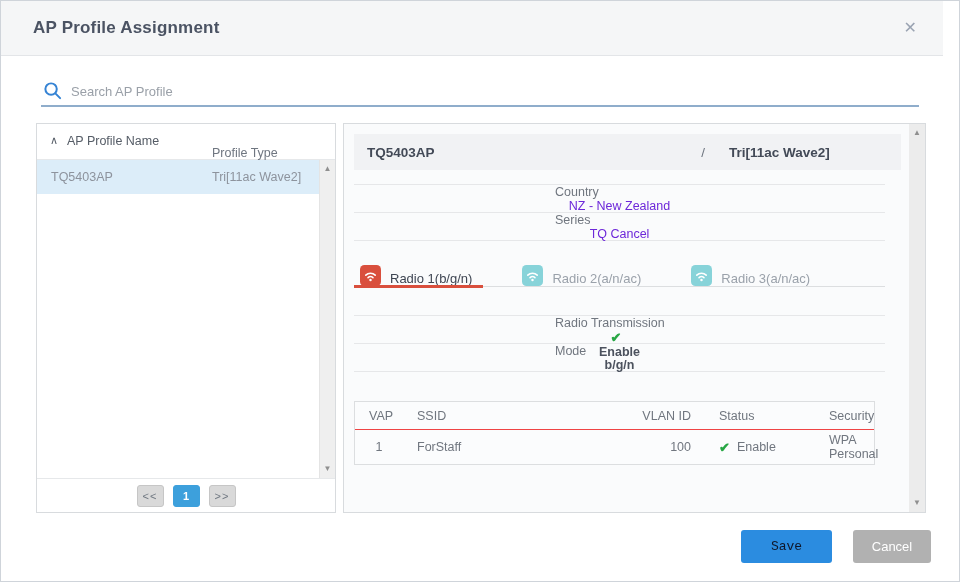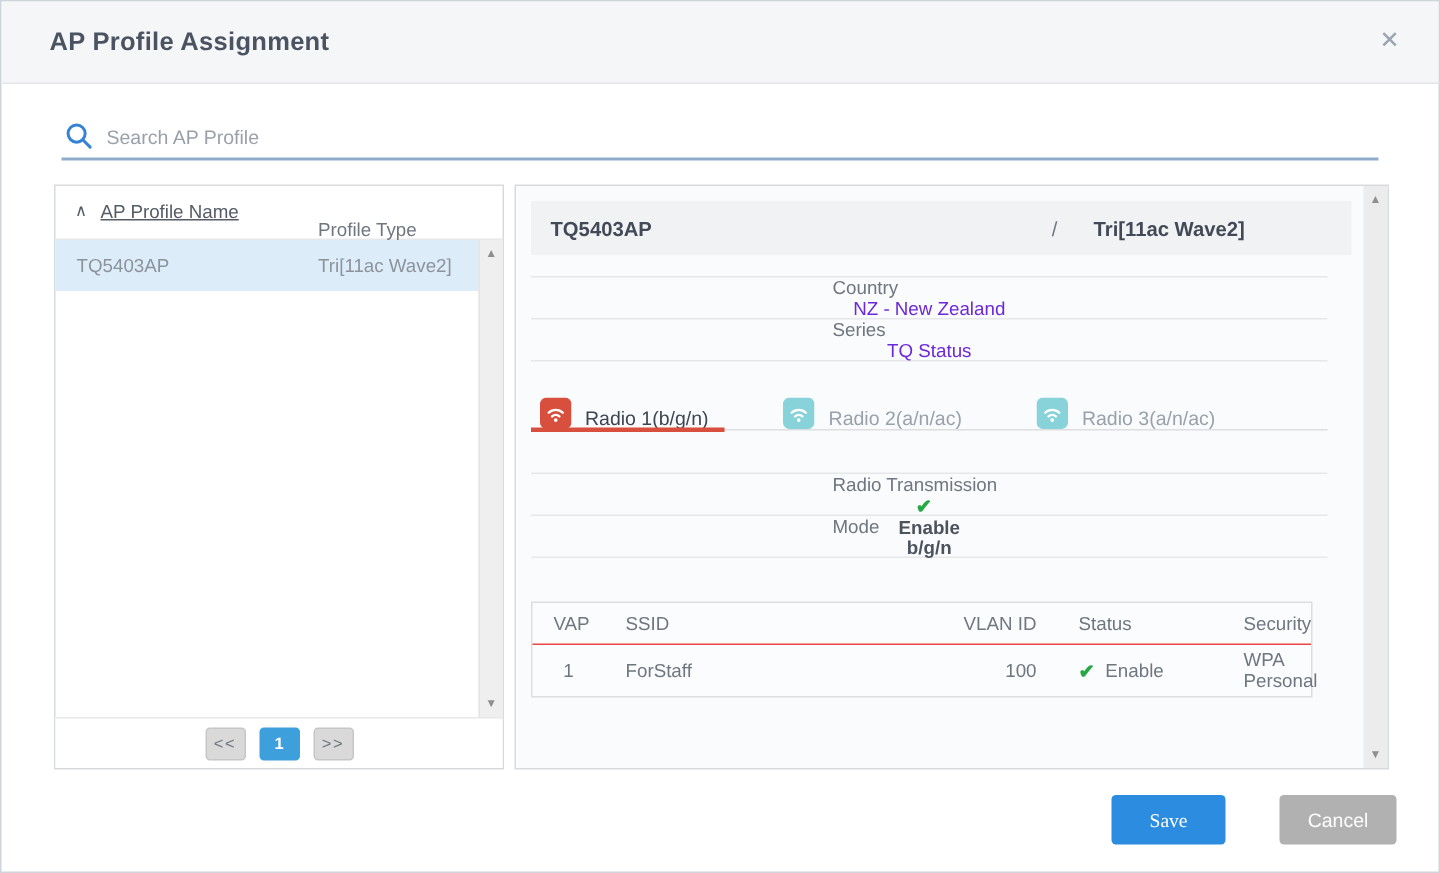--- a/index.html
+++ b/index.html
@@ -6,21 +6,21 @@
   html,body { background:#e9e9e9; }
   body { font-family:"Liberation Sans", sans-serif; }
 
   .dialog {
     position:relative; width:960px; height:582px; background:#fff;
     border:1px solid #cfd4da; overflow:hidden;
   }
 
   
   .dlg-header {
-    position:absolute; top:0; left:0; right:0; height:55px;
+    position:absolute; top:0; left:0; right:16px; height:55px;
     background:#f5f6f7; border-bottom:1px solid #e3e5e8;
   }
   .dlg-title {
     position:absolute; left:32px; top:17px; font-size:17px; font-weight:bold;
     color:#4b5363; letter-spacing:.2px;
   }
   .close-btn {
     position:absolute; right:26px; top:17px; font-size:16px; color:#9aa3b2;
     cursor:pointer; line-height:20px;
   }
@@ -43,21 +43,21 @@
     position:absolute; left:35px; top:122px; width:300px; height:390px;
     border:1px solid #d8dbde; background:#fff;
   }
   .list-header {
     position:absolute; top:0; left:0; right:0; height:36px;
     border-bottom:1px solid #e6e8ea; font-size:12.5px; color:#6f7680;
   }
   .sort-caret { position:absolute; left:13px; top:10px; font-size:11px; color:#555c66; }
   .col-name {
     position:absolute; left:30px; top:10px; color:#555c66;
-    text-decoration:underline; cursor:pointer;
+    cursor:pointer;
   }
   .col-type { position:absolute; left:175px; top:22px; }
   .list-body { position:absolute; top:36px; left:0; right:0; bottom:34px; overflow:hidden; }
   .list-row {
     height:34px; line-height:34px; font-size:12.5px; color:#8d939d;
     position:relative; cursor:pointer;
   }
   .list-row.selected { background:#dcedf9; }
   .cell-name { position:absolute; left:14px; }
   .cell-type { position:absolute; left:175px; }
@@ -139,23 +139,23 @@
   .vap-row { display:grid; grid-template-columns:48px 212px 90px 110px auto; align-items:center; }
   .vap-head { height:28px; border-bottom:1px solid #ef4444; }
   .vap-body { height:34px; }
   .vap-cell { padding-left:14px; }
   .vap-cell.num { text-align:right; padding-right:14px; padding-left:0; }
   .vap-cell.center { text-align:center; padding-left:0; }
   .status-cell { display:flex; align-items:center; }
 
   
   .save-btn {
-    position:absolute; left:740px; top:529px; width:76px; height:33px;
-    background:#2b8ce0; color:#ffffff; font-size:13px; border:none; border-radius:3px;
-    cursor:pointer; font-family:Liberation Serif, serif;
+    position:absolute; left:740px; top:529px; width:91px; height:33px;
+    background:#2b8ce0; color:#0f172a; font-size:13px; border:none; border-radius:3px;
+    cursor:pointer; font-family:Liberation Mono, monospace;
   }
   .cancel-btn {
     position:absolute; left:852px; top:529px; width:78px; height:33px;
     background:#b1b1b1; color:#fff; font-size:13px; border:none; border-radius:3px;
     cursor:pointer; font-family:"Liberation Sans", sans-serif;
   }
 </style>
 </head>
 <body>
 
@@ -209,21 +209,21 @@
         <span class="band-type">Tri[11ac Wave2]</span>
       </div>
 
       <div class="field-rows">
         <div class="field-row">
           <span class="field-label">Country</span>
           <span class="field-value">NZ - New Zealand</span>
         </div>
         <div class="field-row">
           <span class="field-label">Series</span>
-          <span class="field-value">TQ Status</span>
+          <span class="field-value">TQ Cancel</span>
         </div>
       </div>
 
       <div class="tabs">
         <div class="tab active">
           <svg class="wifi-badge" viewBox="0 0 24 24">
             <rect width="24" height="24" rx="5" fill="#d94f3d"></rect>
             <path d="M6.6 11.6 a7.7 7.7 0 0 1 10.8 0" stroke="#fff" stroke-width="1.8" fill="none" stroke-linecap="round"></path>
             <path d="M9.2 14.4 a4.2 4.2 0 0 1 5.6 0" stroke="#fff" stroke-width="1.8" fill="none" stroke-linecap="round"></path>
             <circle cx="12" cy="17.2" r="1.4" fill="#fff"></circle>

